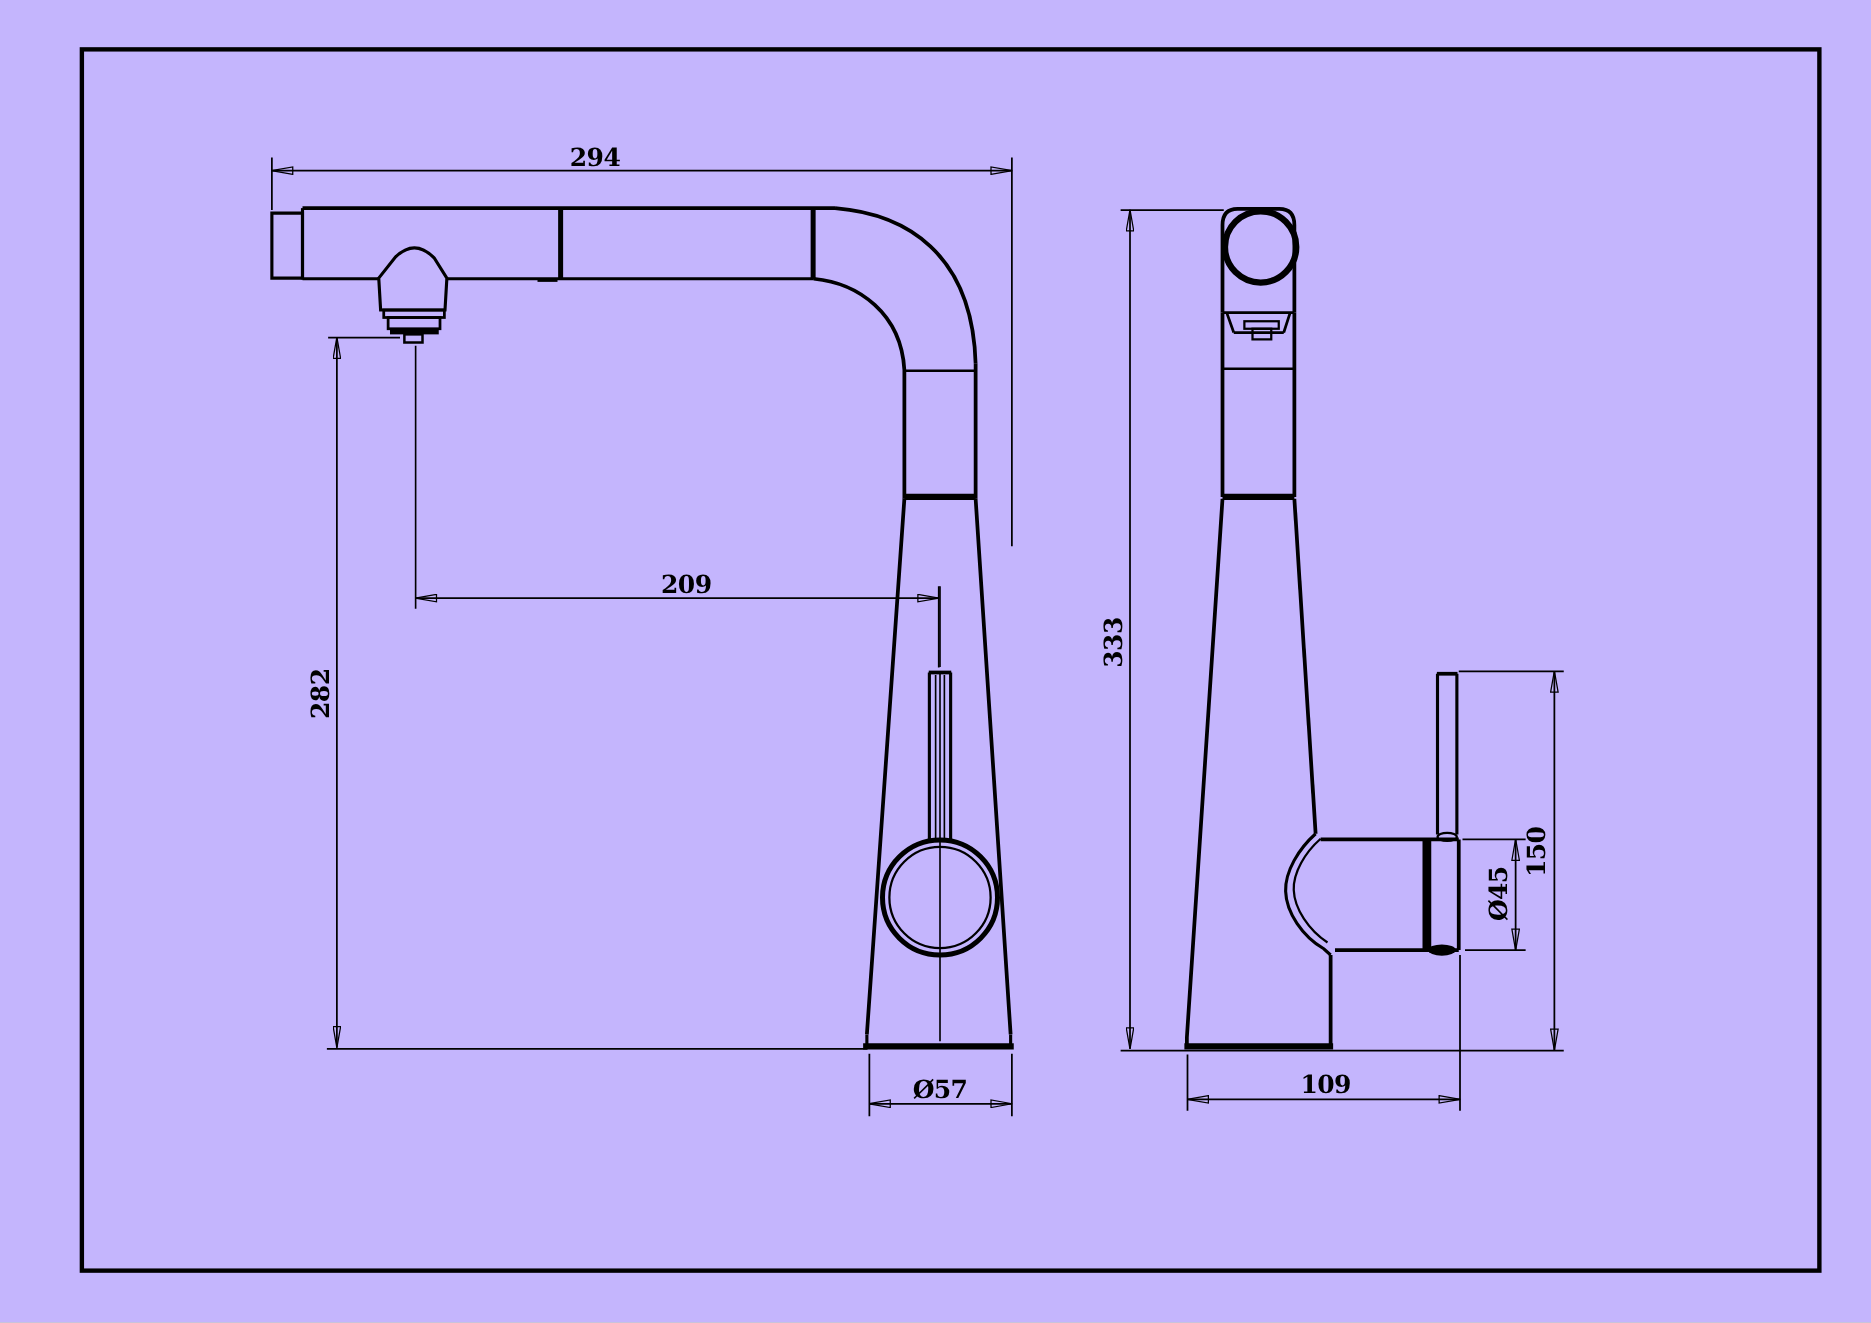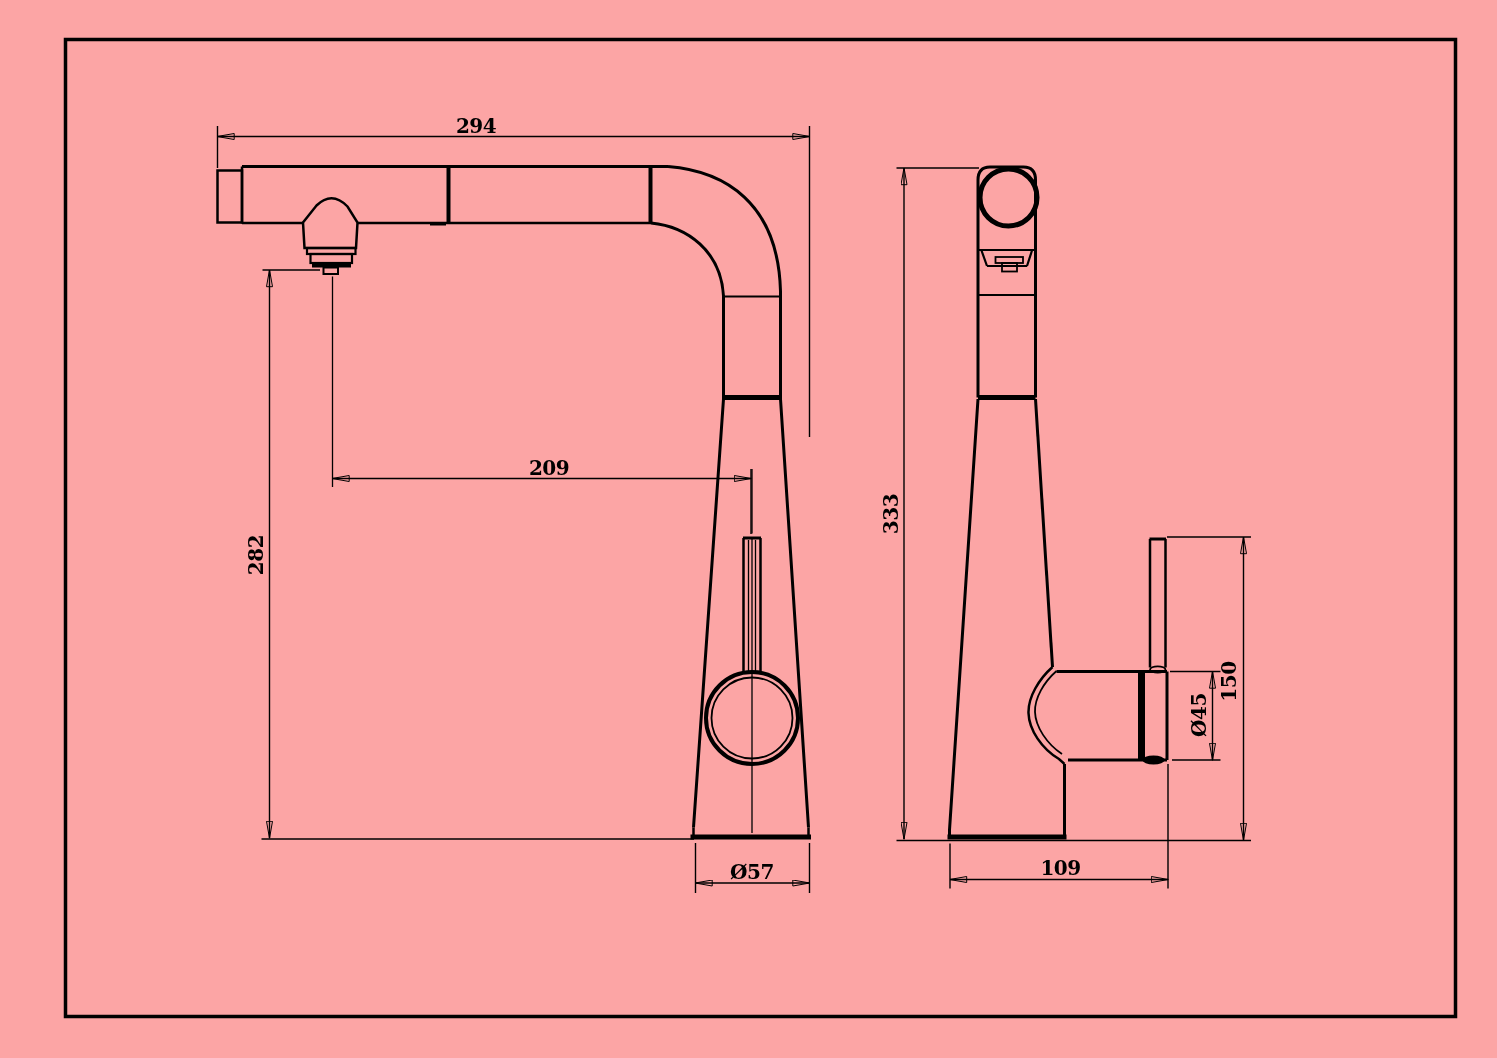--- a/index.html
+++ b/index.html
@@ -1,17 +1,17 @@
 <!DOCTYPE html>
 <html><head>
 <meta charset="utf-8">
 <style>
   html,body{margin:0;padding:0;background:#e8e8e8;}
   #canvas{
-    position:relative;width:1497px;height:1058px;background:#fca5a5;
+    position:relative;width:1497px;height:1058px;background:#c4b5fd;
     outline:1px solid #9a9a9a;overflow:hidden;
     font-family:"Liberation Sans",sans-serif;
   }
   svg{position:absolute;left:0;top:0;}
   svg path,svg line,svg rect,svg circle,svg ellipse{stroke:#000;fill:none;stroke-linecap:butt;}
   .w1{stroke-width:1.3px;}
   .w18{stroke-width:1.8px;}
   .w2{stroke-width:2px;}
   .w22{stroke-width:2.2px;}
   .w25{stroke-width:2.5px;}

